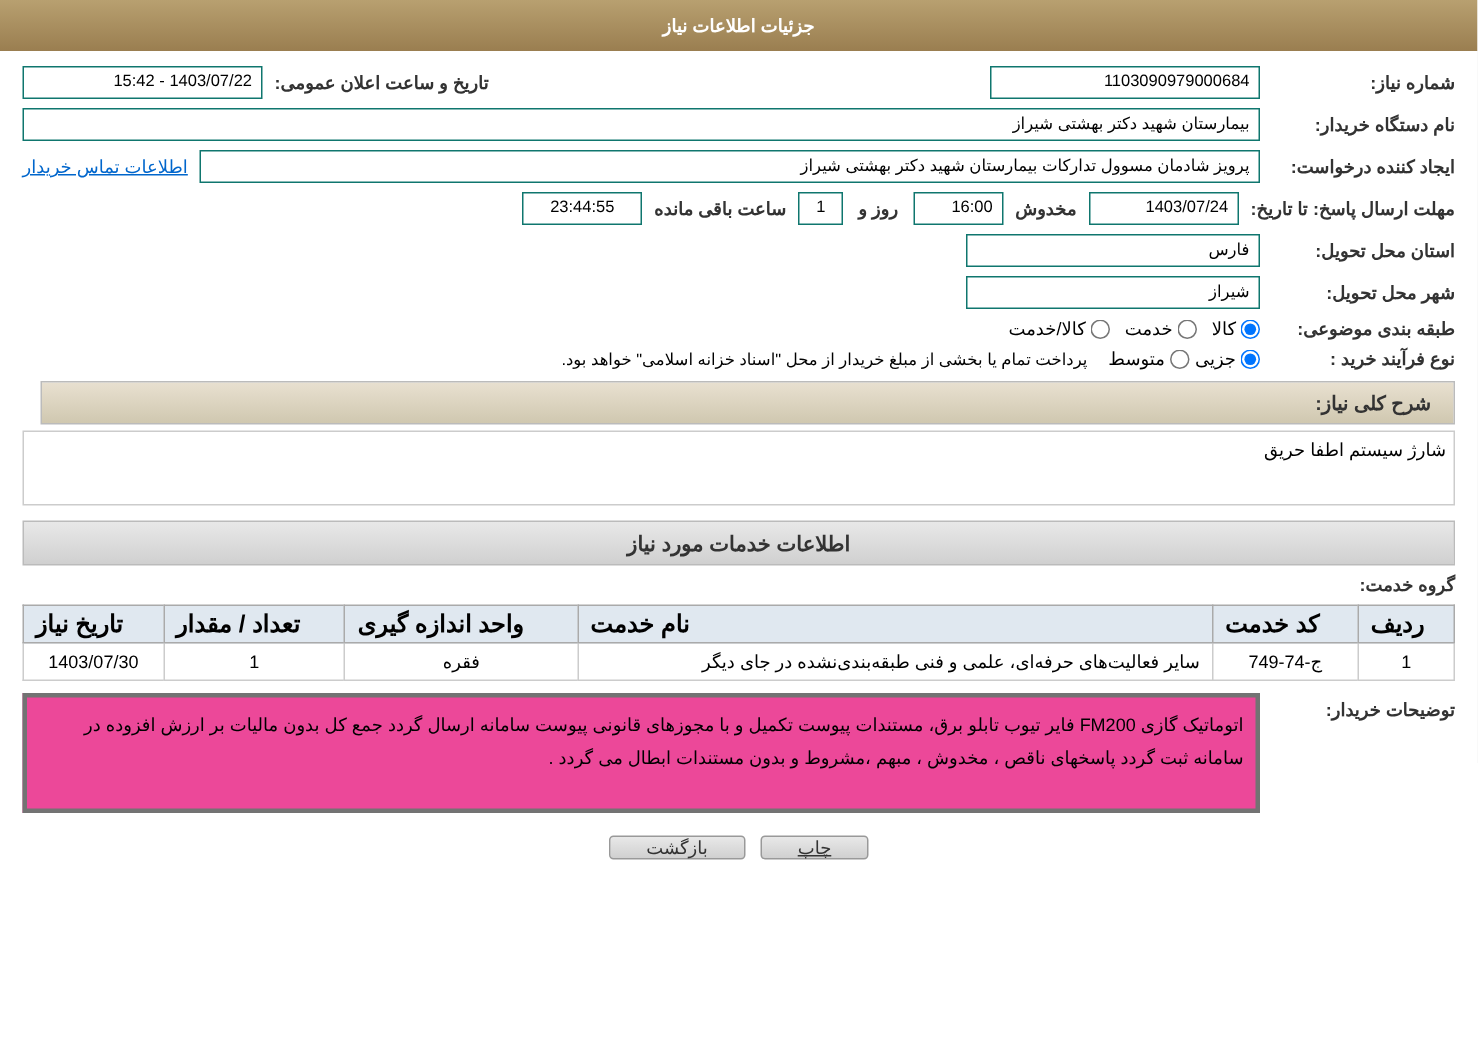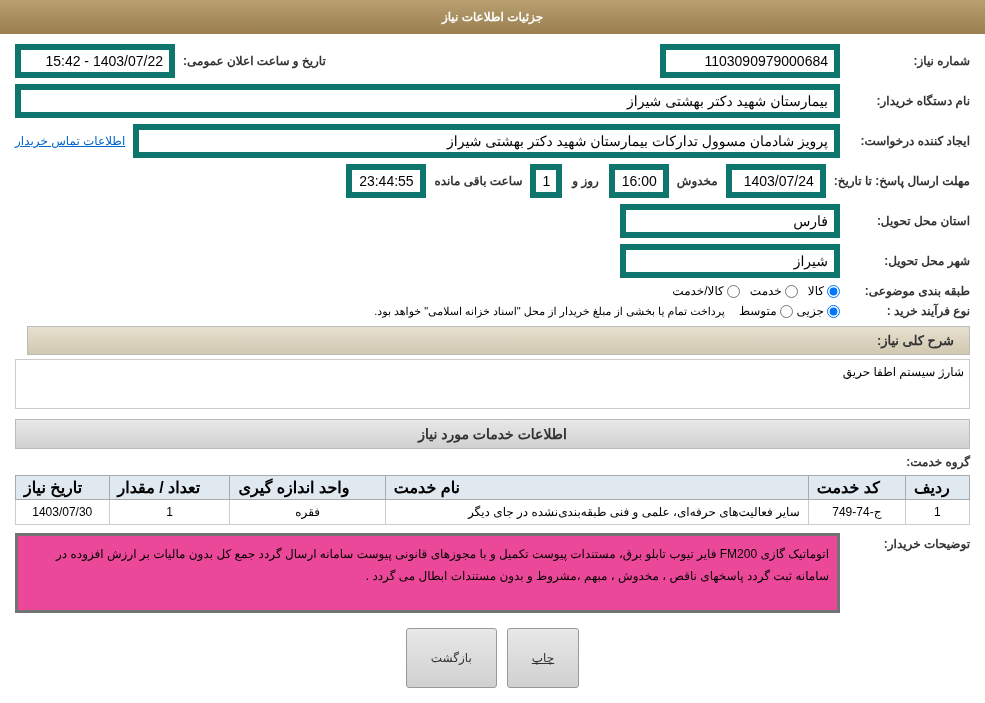--- a/index.html
+++ b/index.html
@@ -35,28 +35,28 @@
     }
     .label {
       color: #333;
       font-weight: bold;
       min-width: 130px;
       text-align: right;
       padding-left: 8px;
       white-space: nowrap;
     }
     .value-box {
-      border: 6px solid #0f766e;
+      border: 1px solid #0f766e;
       background: #fff;
       padding: 3px 6px;
       min-height: 22px;
-      font-size: 14px;
+      font-size: 11px;
     }
     .input-medium {
-      width: 220px;
+      width: 196px;
     }
     .input-narrow {
       width: 140px;
     }
     .input-full {
       flex: 1;
     }
     .link-blue {
       color: #0066cc;
       text-decoration: underline;
@@ -135,21 +135,21 @@
       direction: rtl;
       min-height: 80px;
     }
     .buttons-row {
       display: flex;
       justify-content: center;
       gap: 10px;
       margin: 15px 0;
     }
     .btn {
-      padding: 22px 24px;
+      padding: 0 24px;
       font-size: 12px;
       font-family: Tahoma, Arial, sans-serif;
       border: 1px solid #999;
       cursor: pointer;
       border-radius: 3px;
     }
     .btn-print {
       background: linear-gradient(to bottom, #e8e8e8, #d0d0d0);
       color: #333;
       text-decoration: underline;

